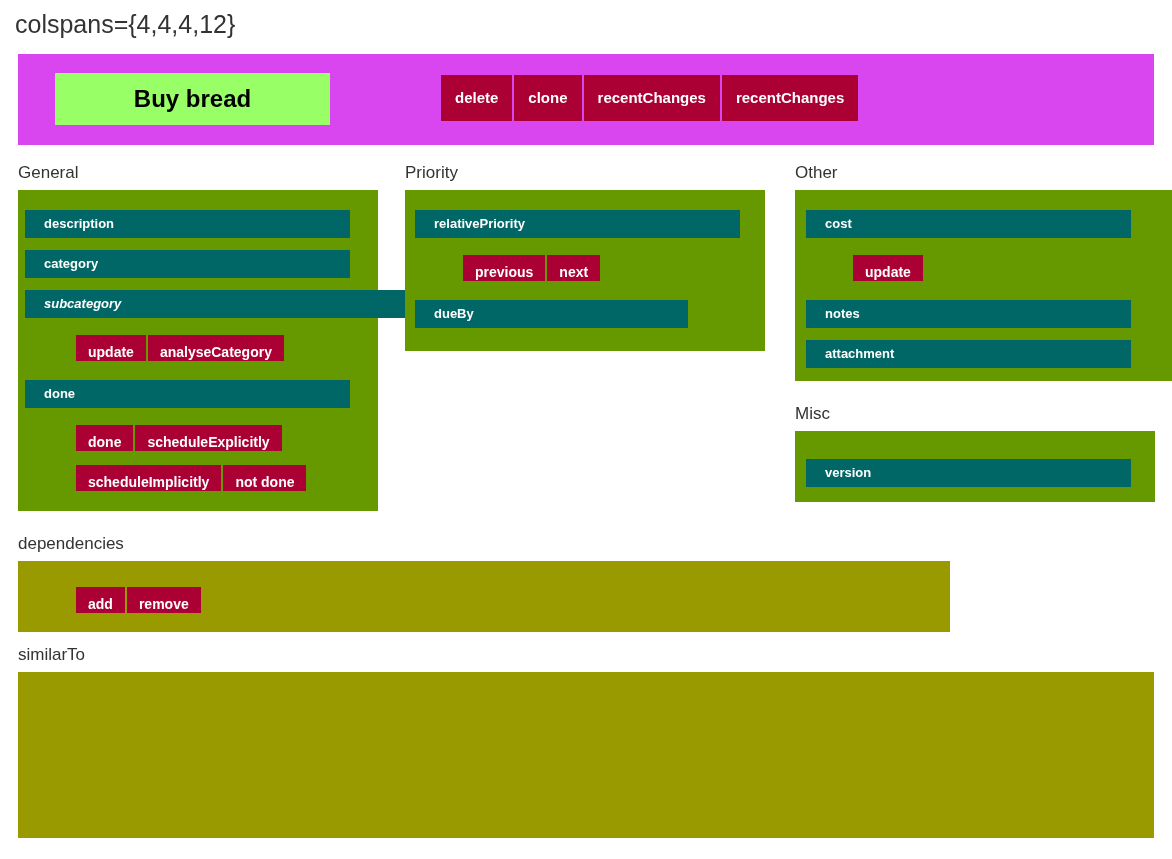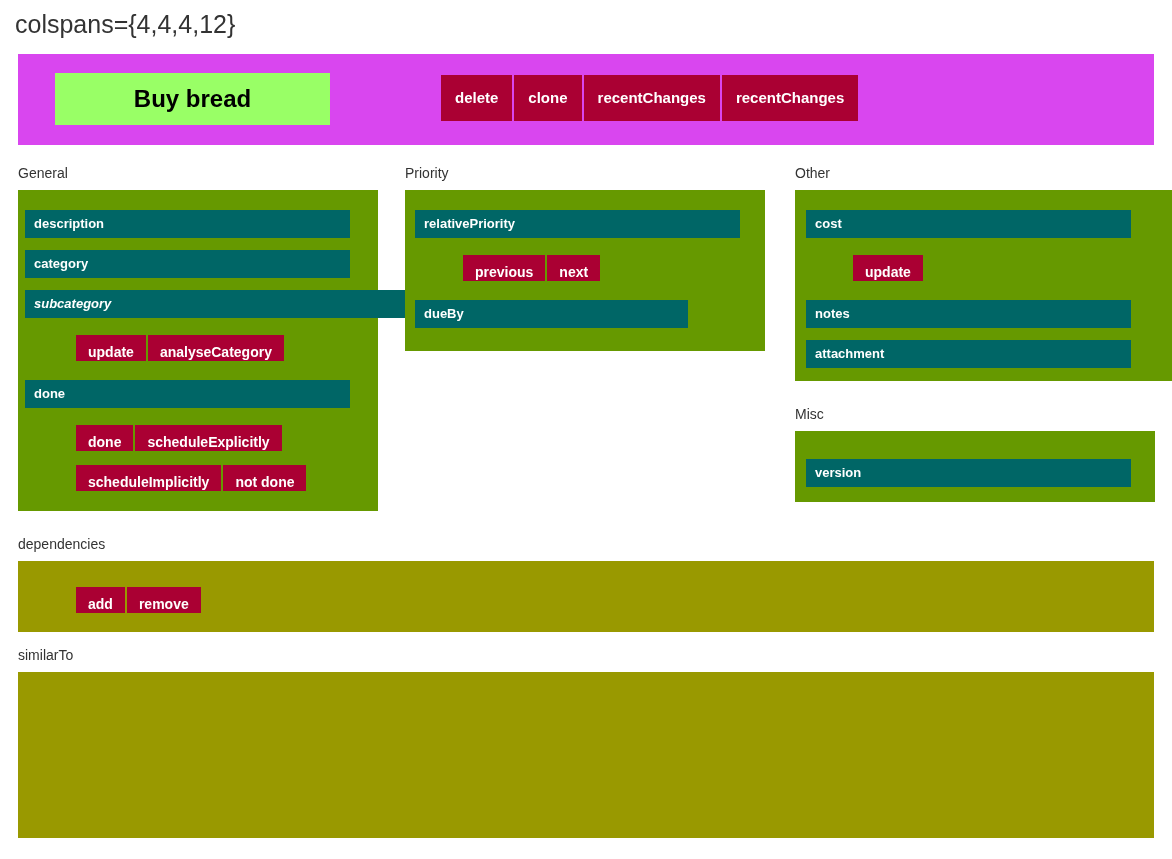--- a/index.html
+++ b/index.html
@@ -78,21 +78,21 @@
   }
   .btn.tall {
     height: 46px;
     line-height: 46px;
     font-size: 15px;
     padding: 0 14px;
   }
 
   
   .section-label {
-    font-size: 14px;
+    font-size: 17px;
     line-height: 20px;
     color: #333333;
     position: absolute;
     white-space: nowrap;
   }
 
   
   .panel {
     position: absolute;
     background: #669900;
@@ -100,21 +100,21 @@
   }
   
   .field {
     position: absolute;
     background: #006666;
     color: #ffffff;
     font-size: 13px;
     font-weight: bold;
     height: 28px;
     line-height: 28px;
-    padding-left: 9px;
+    padding-left: 19px;
     box-sizing: border-box;
     white-space: nowrap;
     overflow: hidden;
   }
   .btn-row {
     position: absolute;
     display: flex;
     gap: 2px;
   }
 
@@ -199,21 +199,21 @@
 
 <div class="section-label" style="left:795px; top:404px;">Misc</div>
 
 <div class="panel" style="left:795px; top:431px; width:360px; height:71px;">
 
   <div class="field" style="left:11px; top:28px; width:325px;">version</div>
 </div>
 
 <div class="section-label" style="left:18px; top:534px;">dependencies</div>
 
-<div class="list-panel" style="left:18px; top:561px; width:1136px; height:71px;">
+<div class="list-panel" style="left:18px; top:561px; width:932px; height:71px;">
   <div class="btn-row" style="left:58px; top:26px;">
     <button class="btn">add</button>
     <button class="btn">remove</button>
   </div>
 </div>
 
 <div class="section-label" style="left:18px; top:645px;">similarTo</div>
 
 <div class="list-panel" style="left:18px; top:672px; width:1136px; height:166px;"></div>
 

